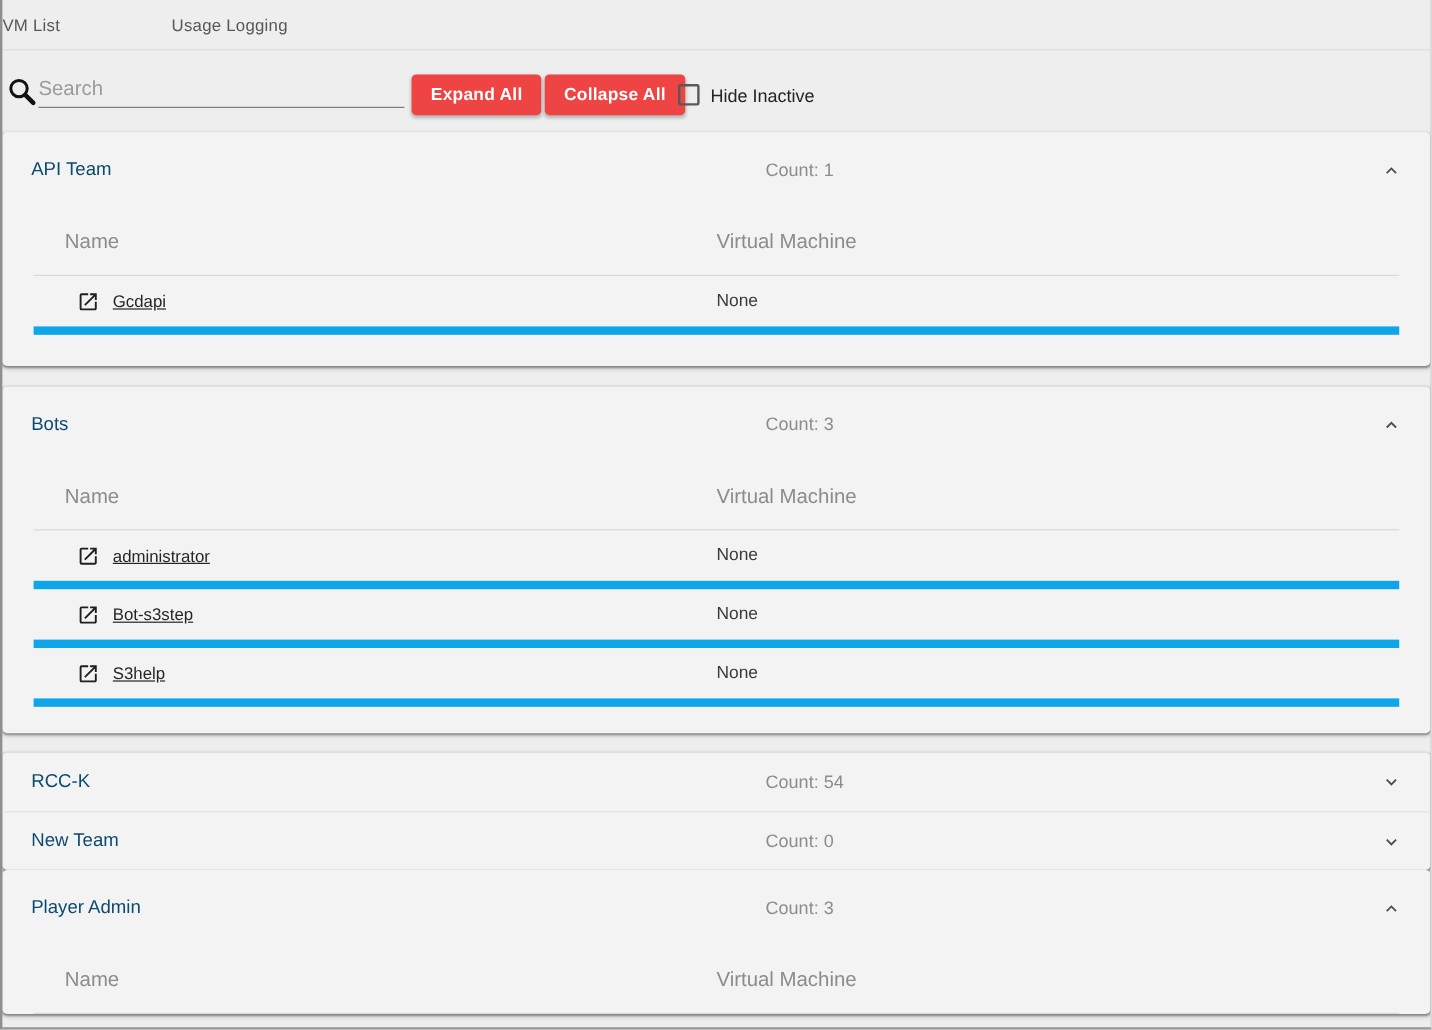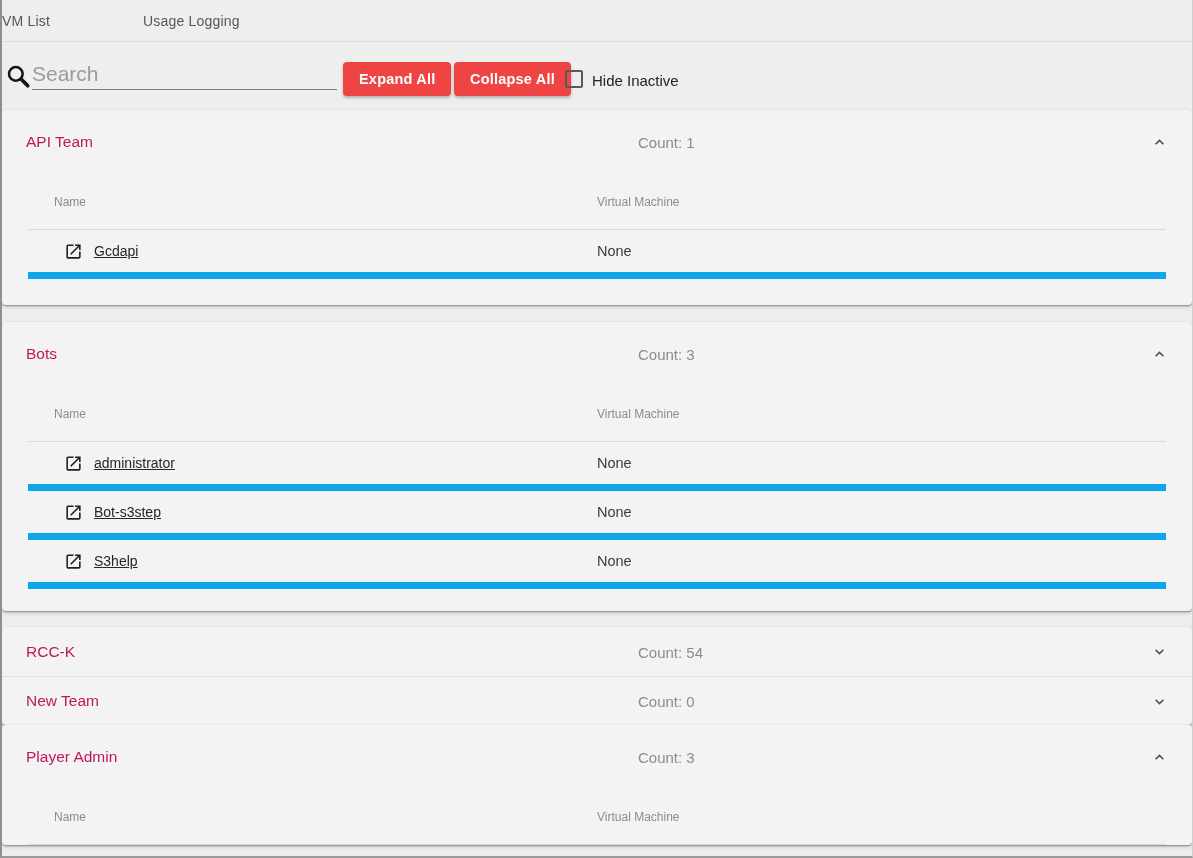--- a/index.html
+++ b/index.html
@@ -26,21 +26,21 @@
     height: 2px; background: #b2121b;
   }
 
   
   .toolbar { position: relative; height: 68px; }
   .search-icon { position: absolute; left: 3px; top: 21px; width: 26px; height: 26px; }
   .search-input {
     position: absolute; left: 30px; top: 17px; width: 305px; height: 31px;
     background: transparent; border: none; outline: none;
     border-bottom: 1px solid #7d7d7d;
-    font-family: "Liberation Sans", sans-serif; font-size: 21px; color: #333;
+    font-family: "Liberation Sans", sans-serif; font-size: 17px; color: #333;
   }
   .search-input::placeholder { color: #9b9b9b; opacity: 1; }
   .btn {
     position: absolute; top: 20px; height: 34px; border: none; cursor: pointer;
     background: #ef4444; color: #ffffff; font-weight: bold; font-size: 14.5px;
     font-family: "Liberation Sans", sans-serif;
     padding: 0 16px; border-radius: 4px;
     box-shadow: 0 2px 3px rgba(0,0,0,0.25);
     letter-spacing: 0.2px;
   }
@@ -65,32 +65,32 @@
   .mb15 { }
   .pb26 { padding-bottom: 26px; }
   .pb22 { padding-bottom: 22px; }
 
   .acc-header {
     display: flex; align-items: center; padding: 0 24px; position: relative; cursor: pointer;
   }
   .acc-header.h64 { height: 64px; }
   .acc-header.h48 { height: 49px; }
   .acc-header.joined { border-top: 1px solid #e2e2e2; }
-  .team-name { font-size: 15.5px; color: #be185d; }
+  .team-name { font-size: 15.5px; color: #0c4a6e; }
   .team-count {
     position: absolute; left: 636px; top: 50%; transform: translateY(-50%);
     font-size: 15px; color: #8c8c8c;
   }
   .chev { margin-left: auto; width: 17px; height: 17px; cursor: pointer; }
 
   
   .tbl { margin: 0 26px; }
   .thead {
     display: flex; height: 56px; align-items: center;
-    font-size: 12px; color: #8c8c8c; border-bottom: 1px solid #d9d9d9;
+    font-size: 17px; color: #8c8c8c; border-bottom: 1px solid #d9d9d9;
   }
   .thead .col1 { padding-left: 26px; }
   .col1 { width: 50%; display: flex; align-items: center; }
   .col2 { width: 50%; }
   .trow {
     display: flex; height: 49px; align-items: center;
     border-bottom: 7px solid #0ea5e9;
     justify-content: center;
   }
   .trow .col1 { padding-left: 36px; }

